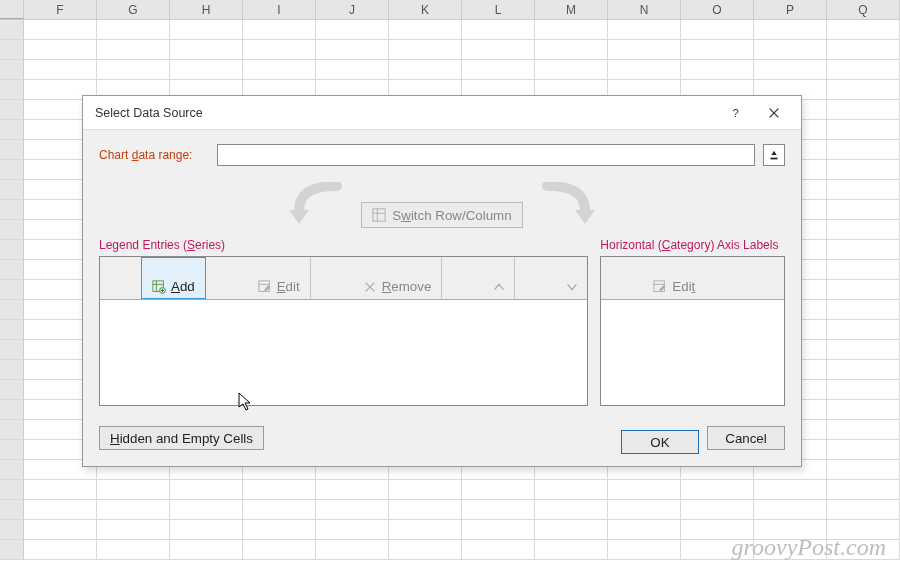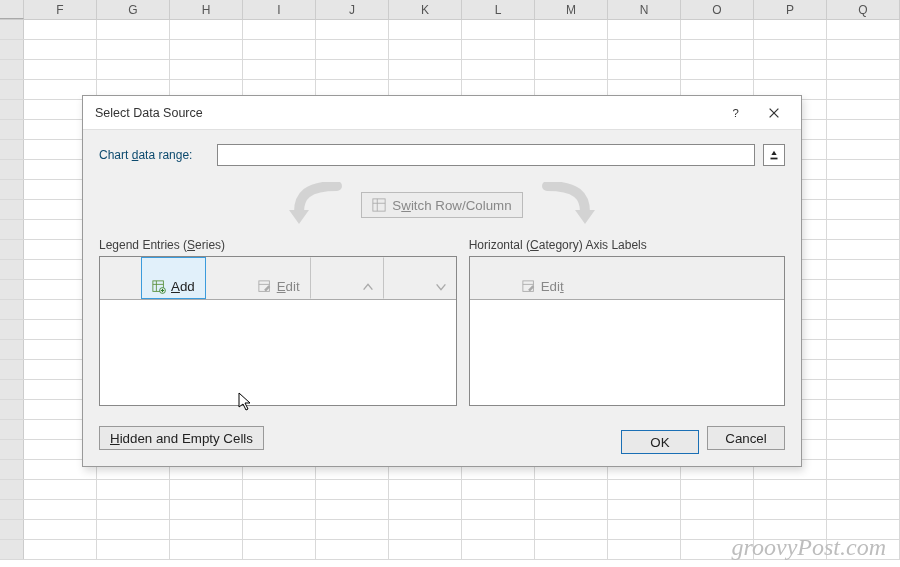--- a/index.html
+++ b/index.html
@@ -102,40 +102,40 @@
   }
 
   .range-row {
     display: flex;
     align-items: center;
     gap: 8px;
     margin-bottom: 16px;
   }
   .range-row label {
     width: 110px;
-    color: #0c4a6e;
+    color: #c2410c;
   }
   .range-row input[type=text] {
     flex: 1;
     height: 22px;
     border: 1px solid #888;
     background: #fff;
     padding: 0 4px;
   }
   .collapse-btn {
     width: 22px; height: 22px;
     border: 1px solid #888;
     background: #fff;
     display:flex; align-items:center; justify-content:center;
     cursor:pointer;
   }
 
   .switch-row {
     display:flex;
-    align-items:center;
+    align-items:flex-end;
     justify-content:center;
     gap: 14px;
     margin: 6px 0 10px 0;
     height: 46px;
   }
   .switch-btn {
     border: 1px solid #bbb;
     background: #ececec;
     color: #888;
     padding: 4px 10px;
@@ -153,21 +153,21 @@
     display:flex;
     gap: 12px;
     margin-top: 4px;
   }
   .pane {
     flex:1;
     display:flex;
     flex-direction:column;
   }
   .pane-title {
-    color: #404040;
+    color: #be185d;
     margin-bottom: 4px;
     font-size: 12px;
   }
   .listbox {
     border: 1px solid #888;
     background: #fff;
     height: 150px;
     display:flex;
     flex-direction:column;
   }
@@ -744,20 +744,27 @@
               <span><span class="underline-access">A</span><span>dd</span></span>
             </button>
             <button class="btn" disabled="">
               <svg class="ico" viewBox="0 0 16 16">
                 <rect x="1" y="1" width="12" height="12" fill="none" stroke="#aaa"></rect>
                 <line x1="1" y1="5" x2="13" y2="5" stroke="#aaa"></line>
                 <path d="M9 13 L14 8 L12 6 L7 11 Z" fill="#aaa"></path>
               </svg>
               <span><span class="underline-access">E</span><span>dit</span></span>
             </button>
+            <button class="btn" disabled="">
+              <svg class="ico" viewBox="0 0 16 16">
+                <line x1="3" y1="3" x2="13" y2="13" stroke="#aaa" stroke-width="1.5"></line>
+                <line x1="13" y1="3" x2="3" y2="13" stroke="#aaa" stroke-width="1.5"></line>
+              </svg>
+              <span><span class="underline-access">R</span><span>emove</span></span>
+            </button>
             <button class="btn icon-only" disabled="">
               <svg class="ico" viewBox="0 0 16 16">
                   <path d="M3 11 L8 5 L13 11" fill="none" stroke="#aaa" stroke-width="1.6"></path>
                 </svg>
             </button>
             <button class="btn icon-only" disabled="">
               <svg class="ico" viewBox="0 0 16 16">
                   <path d="M3 5 L8 11 L13 5" fill="none" stroke="#aaa" stroke-width="1.6"></path>
                 </svg>
             </button>

